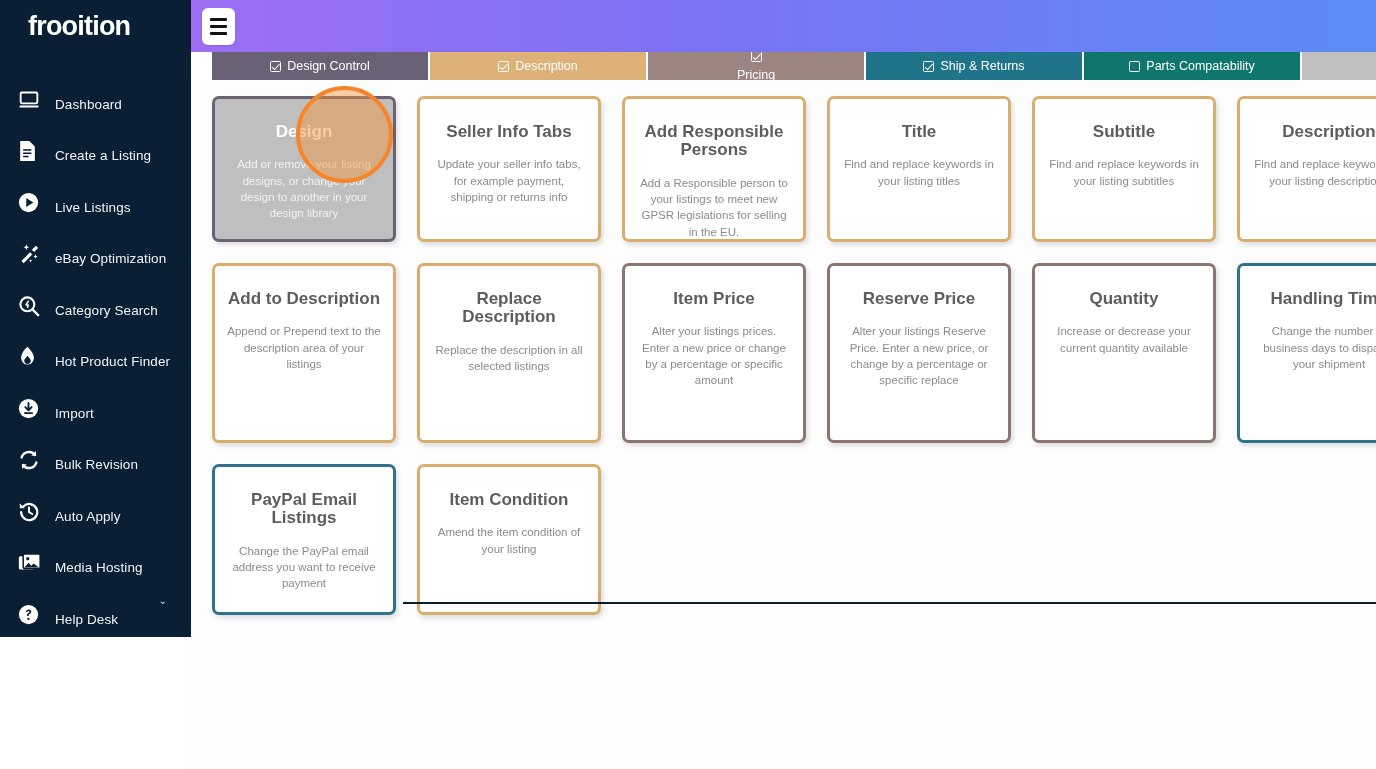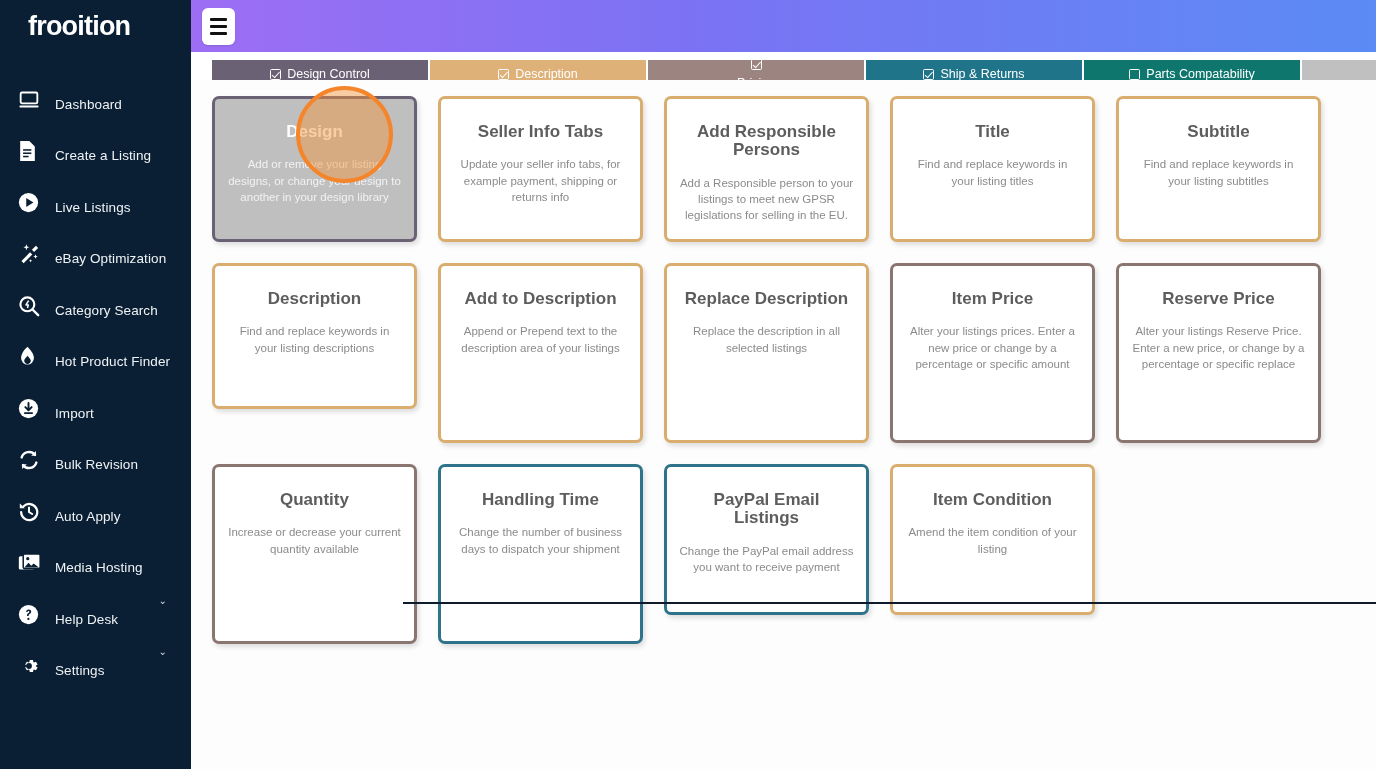--- a/index.html
+++ b/index.html
@@ -7,21 +7,21 @@
     width: 1376px; height: 769px;
     overflow: hidden;
     font-family: "Liberation Sans", sans-serif;
     background: #ffffff;
   }
   #app { position: relative; width: 1376px; height: 769px; overflow: hidden; }
 
   
   #sidebar {
     position: absolute; left: 0; top: 0;
-    width: 191px; height: 769px;
+    width: 191px; height: 637px;
     background: #0a1f33;
     color: #ffffff;
     overflow: hidden;
   }
   #brand {
     height: 52px;
     display: flex; align-items: center;
     padding-left: 28px;
   }
   #brand .logo-text {
@@ -77,21 +77,21 @@
     cursor: pointer;
     box-shadow: 0 1px 2px rgba(0,0,0,.12);
   }
   #hamburger span {
     display: block; width: 17px; height: 3px;
     background: #111111; border-radius: 1px;
   }
 
   
   #tabstrip {
-    position: absolute; left: 191px; top: 60px;
+    position: absolute; left: 191px; top: 52px;
     width: 1185px; height: 28px;
     display: flex;
     gap: 2px;
     overflow: hidden;
   }
   .tab {
     flex: 0 0 auto;
     width: 216px;
     height: 28px;
     display: flex; align-items: center; justify-content: center;
@@ -131,21 +131,21 @@
   }
   #cardgrid {
     position: absolute;
     left: 21px; top: 16px;
     width: 1320px;
     display: flex;
     flex-wrap: wrap;
     gap: 21px 21px;
   }
   .card {
-    width: 205px;
+    width: 184px;
     background: #ffffff;
     border: 3px solid #d9ad6e;
     border-radius: 7px;
     padding: 14px 12px 12px;
     text-align: center;
     cursor: pointer;
     display: flex;
     flex-direction: column;
     align-items: center;
     box-shadow: 2px 3px 5px rgba(0,0,0,.13);

